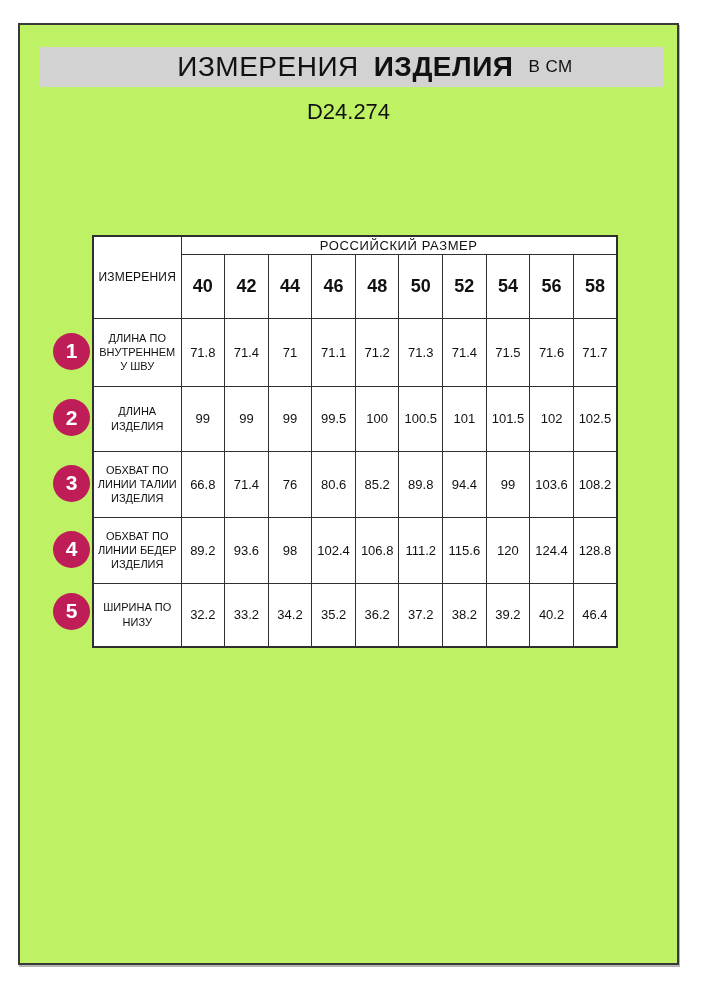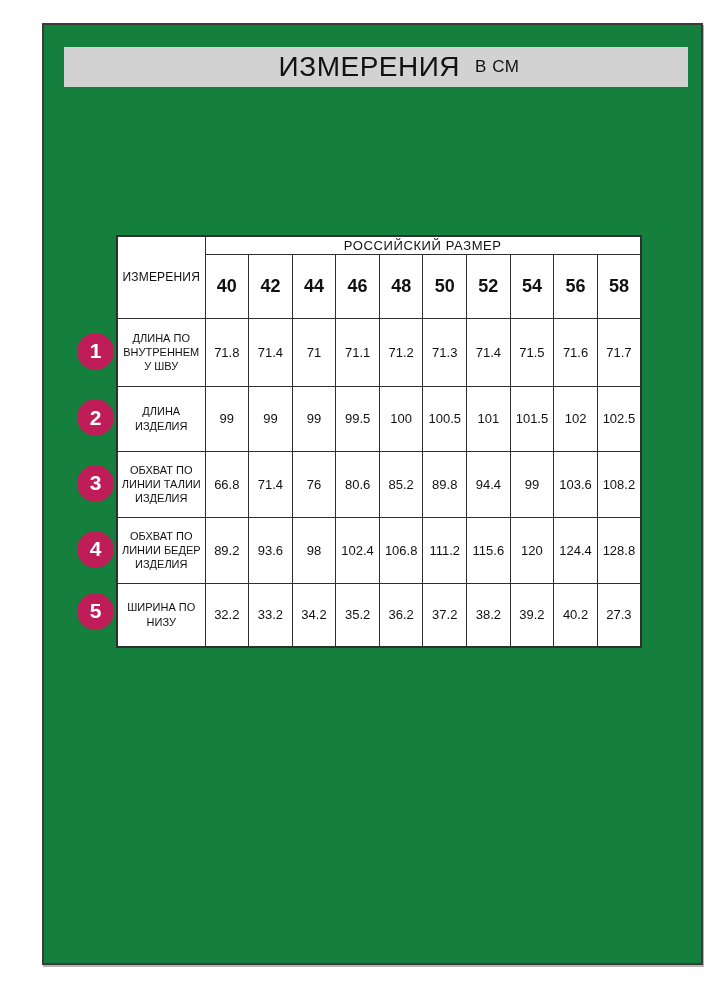--- a/index.html
+++ b/index.html
@@ -11,23 +11,22 @@
     background: #ffffff;
     font-family: "Liberation Sans", sans-serif;
     color: #111;
     overflow: hidden;
   }
   .frame {
     position: absolute;
     left: 18px; top: 23px;
     width: 657px; height: 938px;
     border: 2px solid #3a3a3a;
-    background: #15803d;
+    background: #bef264;
     box-shadow: 1px 2px 0 #b4b4b4;
-    margin-left: 24px;
   }
   .title-band {
     position: absolute;
     left: 20px; top: 22px;
     width: 624px; height: 40px;
     background: var(--band, #d2d2d2);
     display: flex;
     align-items: baseline;
     justify-content: center;
     gap: 15px;
@@ -126,23 +125,25 @@
   }
 </style>
 </head>
 <body>
 
 <div class="page">
   <div class="frame">
 
     <div class="title-band">
       <span class="t-main">ИЗМЕРЕНИЯ</span>
+      <span class="t-prod">ИЗДЕЛИЯ</span>
       <span class="t-unit">В СМ</span>
     </div>
 
+    <div class="article">D24.274</div>
 
 
     <table class="meas">
       <colgroup id="cols">
         <col class="c-label">
       <col>
           <col>
           <col>
           <col>
           <col>
@@ -227,21 +228,21 @@
             <th class="rlabel">ШИРИНА ПО НИЗУ</th>
             <td class="val">32.2</td>
             <td class="val">33.2</td>
             <td class="val">34.2</td>
             <td class="val">35.2</td>
             <td class="val">36.2</td>
             <td class="val">37.2</td>
             <td class="val">38.2</td>
             <td class="val">39.2</td>
             <td class="val">40.2</td>
-            <td class="val">27.3</td>
+            <td class="val">46.4</td>
           </tr>
         </tbody>
     </table>
 
     <div id="circles">
         <div class="circle" style="top: 307.5px;">1</div>
         <div class="circle" style="top: 374px;">2</div>
         <div class="circle" style="top: 439.5px;">3</div>
         <div class="circle" style="top: 505.5px;">4</div>
         <div class="circle" style="top: 567.5px;">5</div>

